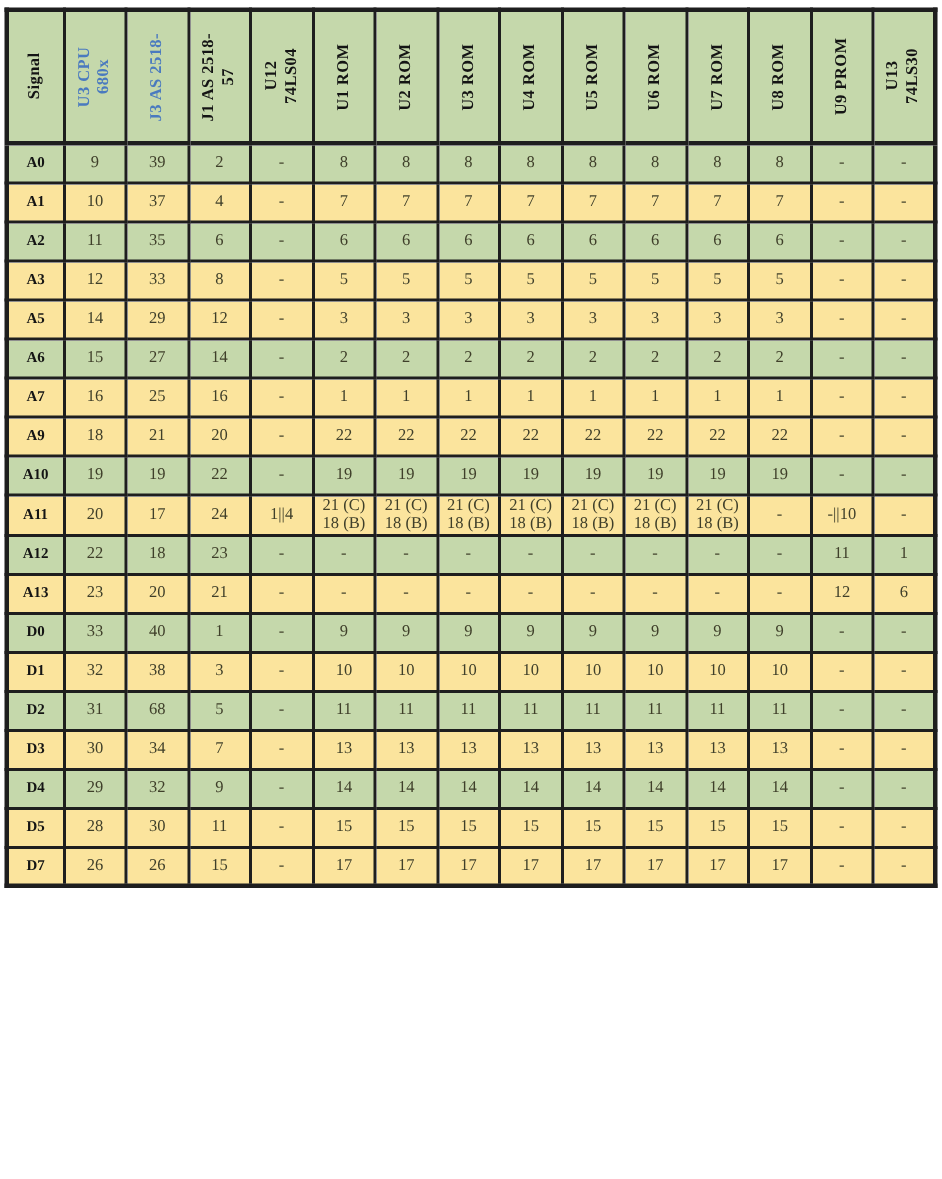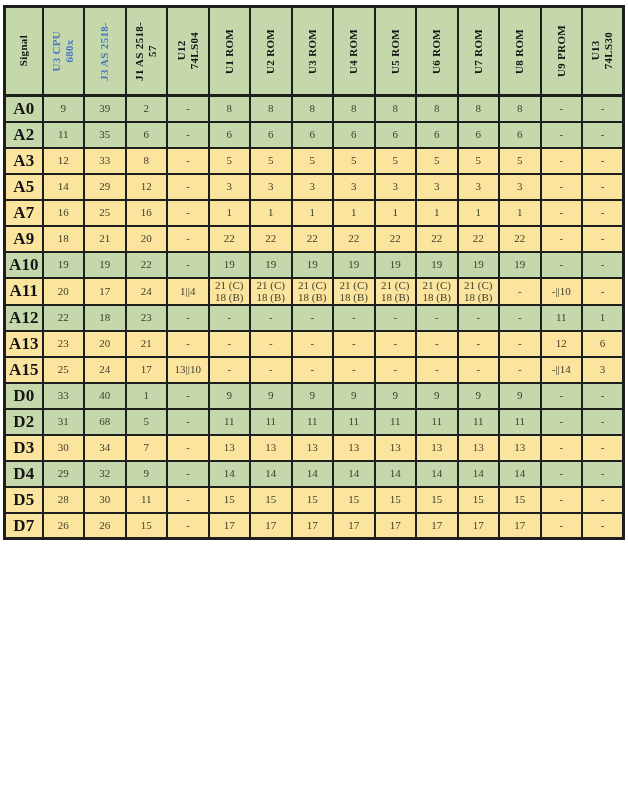--- a/index.html
+++ b/index.html
@@ -43,21 +43,21 @@
     font-size:11px;
     line-height:1.2;
     white-space:pre-line;
     color:var(--header-text);
     letter-spacing:.3px;
   }
   .vtext.blue{color:var(--header-blue);}
   tbody tr{height:26px;}
   tbody th.sig{
     font-weight:bold;
-    font-size:17px;
+    font-size:10px;
     color:var(--header-text);
   }
   tbody td{
     font-size:11px;
     color:var(--cell-text);
     white-space:pre-line;
     line-height:1.15;
   }
   tr.green th,tr.green td{background:var(--green);}
   tr.yellow th,tr.yellow td{background:var(--yellow);}
@@ -134,20 +134,37 @@
           <td>8</td>
           <td>8</td>
           <td>8</td>
           <td>8</td>
           <td>8</td>
           <td>8</td>
           <td>8</td>
           <td>-</td>
           <td>-</td>
         </tr>
+        <tr class="yellow">
+          <th class="sig" scope="row">A1</th>
+          <td>10</td>
+          <td>37</td>
+          <td>4</td>
+          <td>-</td>
+          <td>7</td>
+          <td>7</td>
+          <td>7</td>
+          <td>7</td>
+          <td>7</td>
+          <td>7</td>
+          <td>7</td>
+          <td>7</td>
+          <td>-</td>
+          <td>-</td>
+        </tr>
         <tr class="green">
           <th class="sig" scope="row">A2</th>
           <td>11</td>
           <td>35</td>
           <td>6</td>
           <td>-</td>
           <td>6</td>
           <td>6</td>
           <td>6</td>
           <td>6</td>
@@ -182,20 +199,37 @@
           <td>12</td>
           <td>-</td>
           <td>3</td>
           <td>3</td>
           <td>3</td>
           <td>3</td>
           <td>3</td>
           <td>3</td>
           <td>3</td>
           <td>3</td>
+          <td>-</td>
+          <td>-</td>
+        </tr>
+        <tr class="green">
+          <th class="sig" scope="row">A6</th>
+          <td>15</td>
+          <td>27</td>
+          <td>14</td>
+          <td>-</td>
+          <td>2</td>
+          <td>2</td>
+          <td>2</td>
+          <td>2</td>
+          <td>2</td>
+          <td>2</td>
+          <td>2</td>
+          <td>2</td>
           <td>-</td>
           <td>-</td>
         </tr>
         <tr class="yellow">
           <th class="sig" scope="row">A7</th>
           <td>16</td>
           <td>25</td>
           <td>16</td>
           <td>-</td>
           <td>1</td>
@@ -294,51 +328,51 @@
           <td>-</td>
           <td>-</td>
           <td>-</td>
           <td>-</td>
           <td>-</td>
           <td>-</td>
           <td>-</td>
           <td>12</td>
           <td>6</td>
         </tr>
-        <tr class="yellow">
-          <th class="sig" scope="row">A15</th>
-          <td>25</td>
-          <td>24</td>
-          <td>17</td>
-          <td>13||10</td>
-          <td>-</td>
-          <td>-</td>
-          <td>-</td>
-          <td>-</td>
-          <td>-</td>
-          <td>-</td>
-          <td>-</td>
-          <td>-</td>
-          <td>-||14</td>
-          <td>3</td>
-        </tr>
         <tr class="green">
           <th class="sig" scope="row">D0</th>
           <td>33</td>
           <td>40</td>
           <td>1</td>
           <td>-</td>
           <td>9</td>
           <td>9</td>
           <td>9</td>
           <td>9</td>
           <td>9</td>
           <td>9</td>
           <td>9</td>
           <td>9</td>
+          <td>-</td>
+          <td>-</td>
+        </tr>
+        <tr class="yellow">
+          <th class="sig" scope="row">D1</th>
+          <td>32</td>
+          <td>38</td>
+          <td>3</td>
+          <td>-</td>
+          <td>10</td>
+          <td>10</td>
+          <td>10</td>
+          <td>10</td>
+          <td>10</td>
+          <td>10</td>
+          <td>10</td>
+          <td>10</td>
           <td>-</td>
           <td>-</td>
         </tr>
         <tr class="green">
           <th class="sig" scope="row">D2</th>
           <td>31</td>
           <td>68</td>
           <td>5</td>
           <td>-</td>
           <td>11</td>

